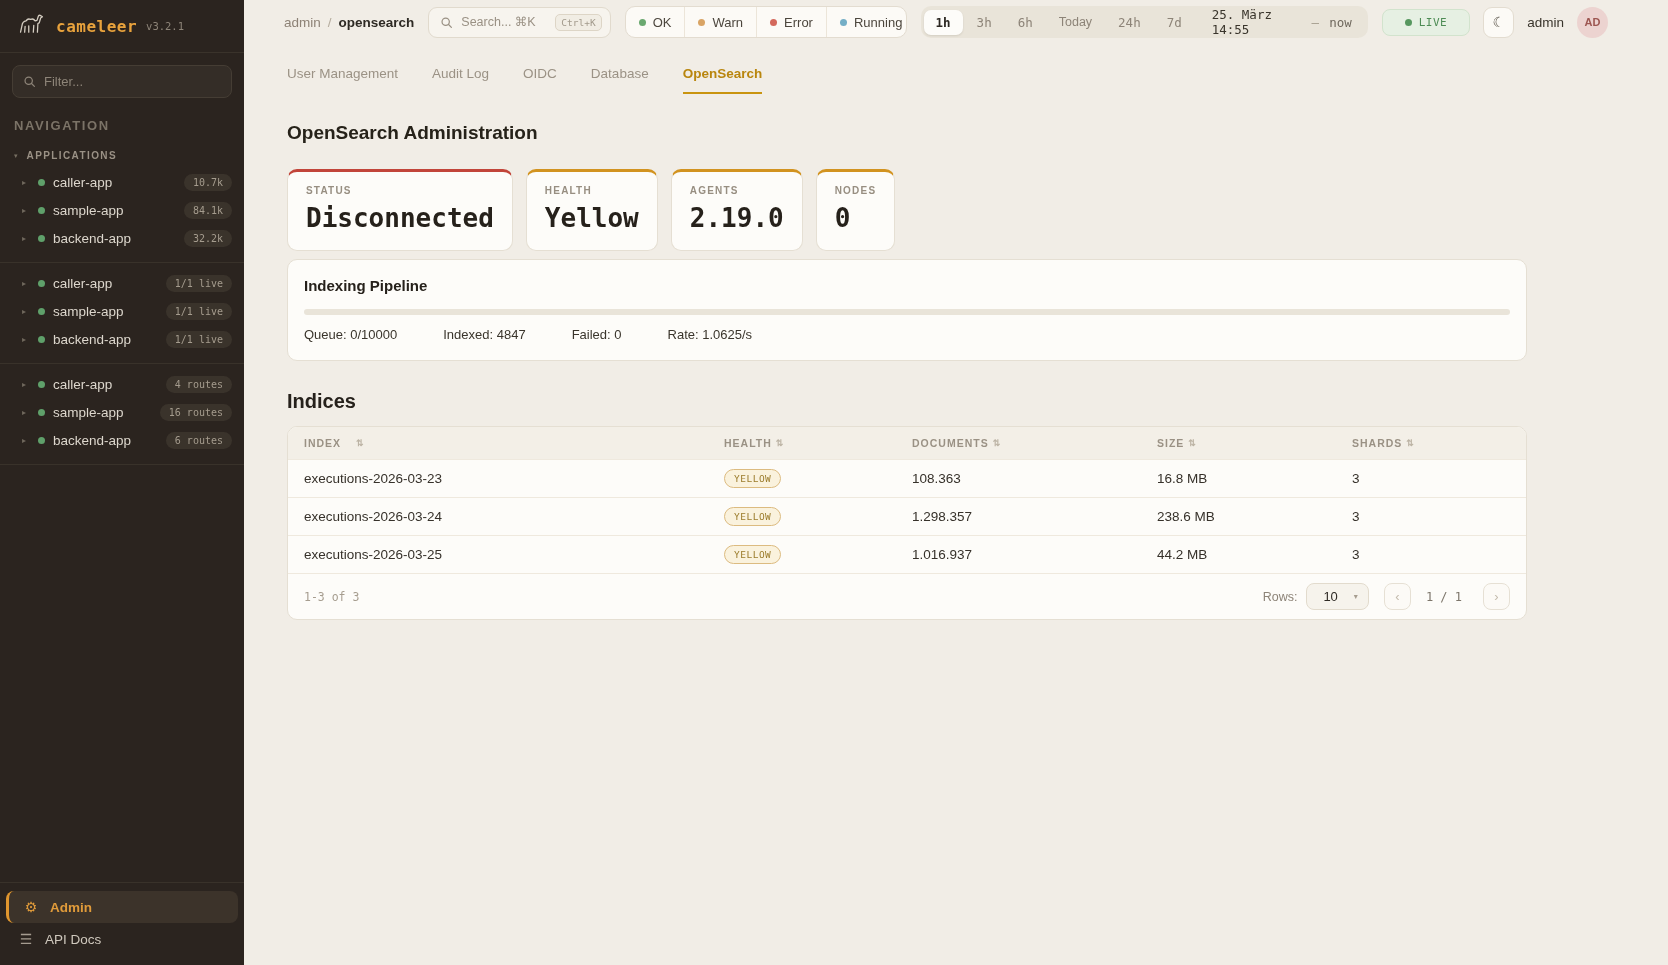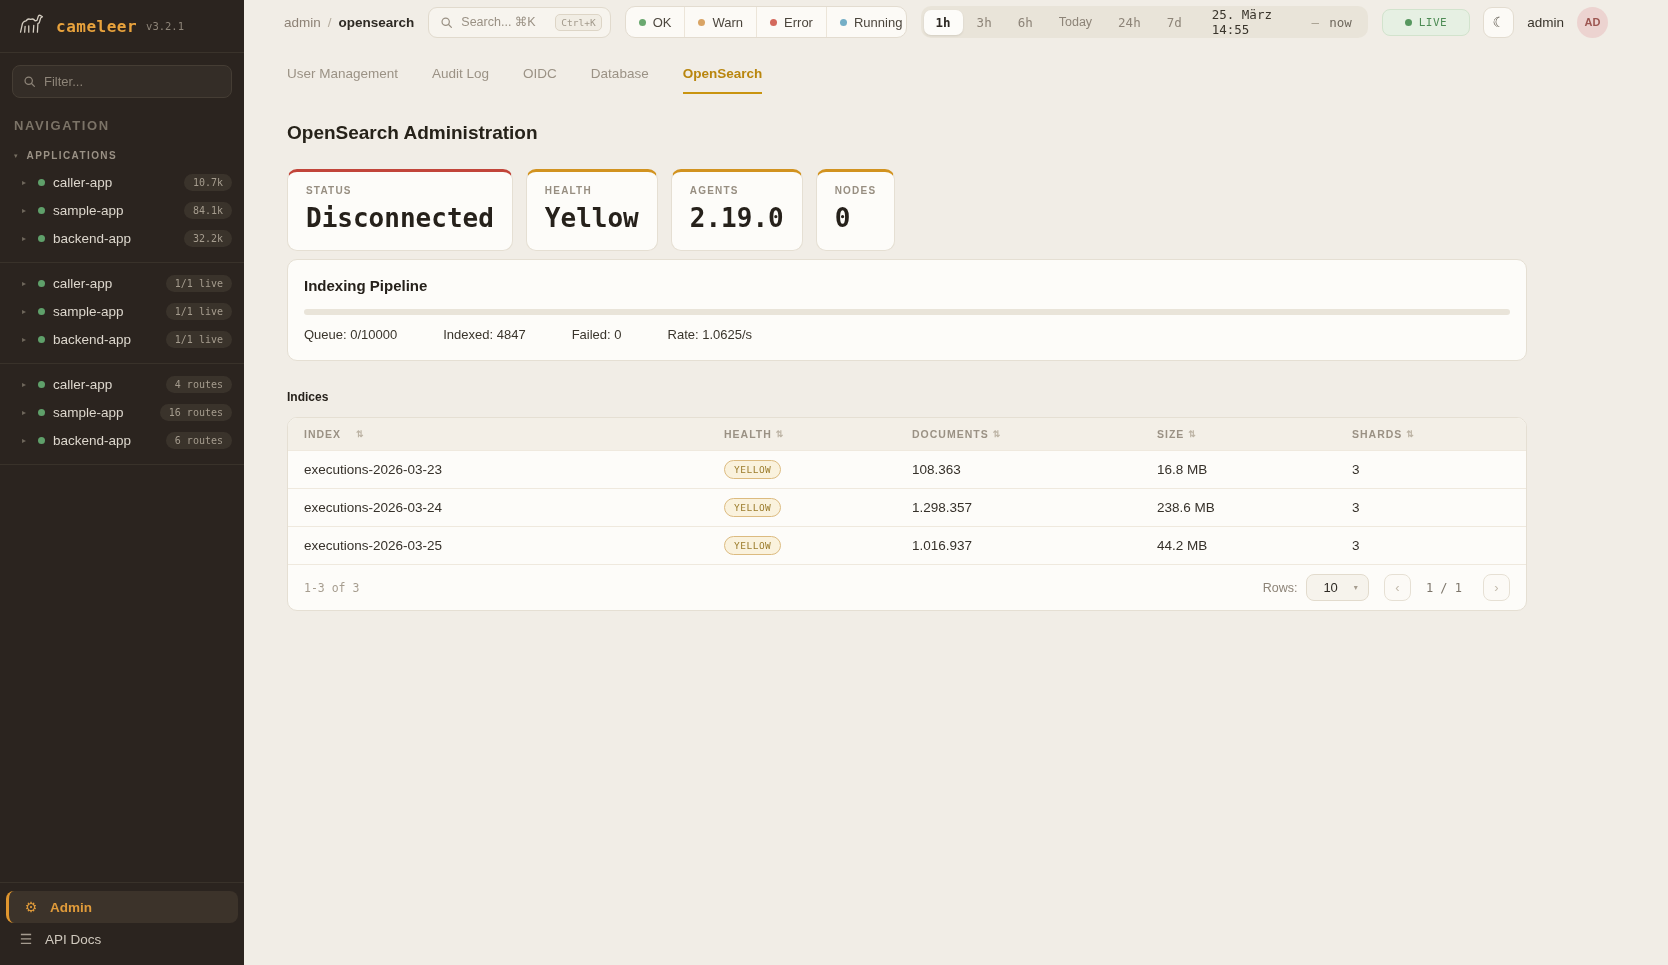--- a/index.html
+++ b/index.html
@@ -119,21 +119,21 @@
   .stat-value { font-family:"DejaVu Sans Mono", monospace; font-weight:bold; font-size:26px; color:#26211b; margin-top:7px; white-space:nowrap; }
 
   .pipeline-card {
     background:#fdfcf9; border:1px solid #e5dfd3; border-radius:10px; margin-top:8px; padding:17px 16px 18px 16px;
   }
   .pipeline-title { font-size:15px; font-weight:bold; color:#26211b; }
   .progress-track { height:6px; background:#e9e4d9; border-radius:3px; margin:15px 0 12px 0; overflow:hidden; }
   .progress-fill { height:100%; background:#d29320; border-radius:3px; }
   .pipeline-stats { display:flex; gap:46px; font-size:13px; color:#3a352c; }
 
-  .section-heading { font-size:12px; font-weight:bold; color:#26211b; margin-top:29px; }
+  .section-heading { font-size:20px; font-weight:bold; color:#26211b; margin-top:29px; }
   .table-card { background:#fdfcf9; border:1px solid #e5dfd3; border-radius:10px; margin-top:13px; overflow:hidden; }
   .t-head { display:flex; background:#f3efe7; padding:10px 16px; align-items:center; }
   .t-col-head { font-size:10.5px; font-weight:bold; letter-spacing:1px; color:#9a9184; display:flex; align-items:center; gap:4px; }
   .sort-ic { font-size:9px; color:#bcb3a4; cursor:pointer; }
   .c1 { width:420px;gap:15px; } .c2 { width:188px; } .c3 { width:245px; } .c4 { width:195px; } .c5 { flex:1; }
   .t-row { display:flex; align-items:center; padding:0 16px; height:38px; border-top:1px solid #efe9de; background:#fdfcf9; font-size:13.5px; color:#36312a; cursor:default; }
   .health-badge {
     display:inline-block; border:1px solid #dcbb80; background:#faf2dd; color:#9b7c2c;
     font-family:"DejaVu Sans Mono", monospace; font-size:9.5px; letter-spacing:0.5px;
     padding:3px 9px; border-radius:999px;

